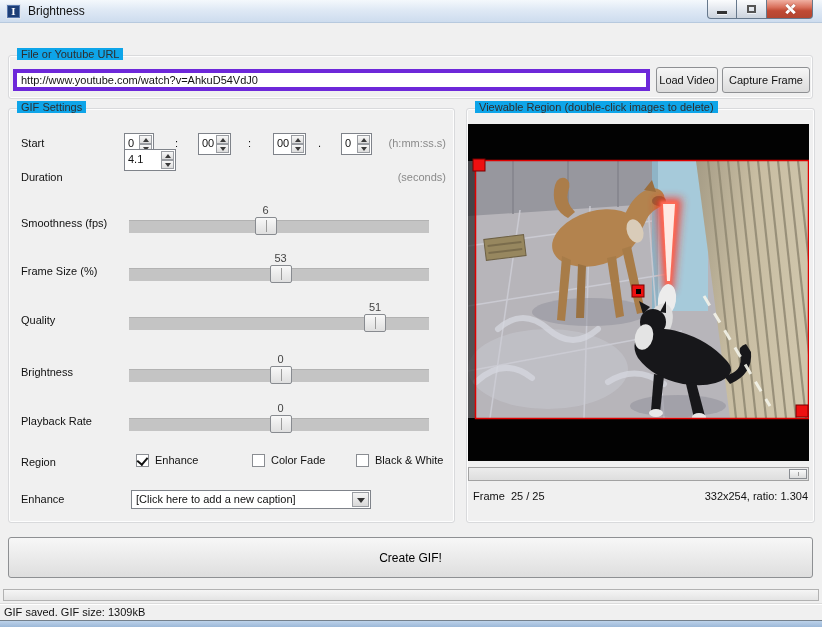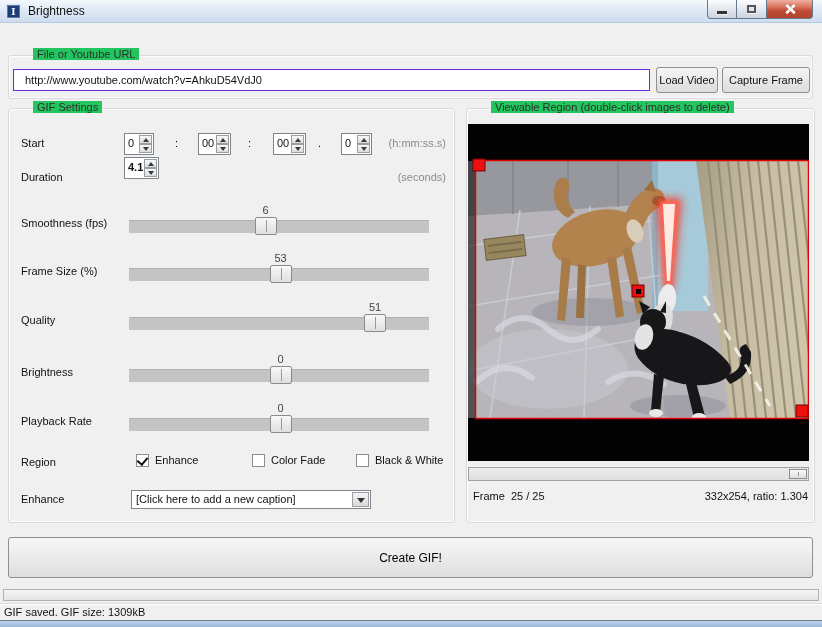--- a/index.html
+++ b/index.html
@@ -33,29 +33,29 @@
 
   
   .menubar { position:absolute; left:0; top:24px; width:822px; height:22px;
     background:linear-gradient(#ffffff,#f2f2f2); border-bottom:1px solid #e3e3e3; padding-left:4px; }
   .menu-item { display:inline-block; padding:4px 8px 3px 8px; font-size:12px; color:#111; cursor:default; }
   .menu-item::first-letter { text-decoration:underline; }
 
   
   .groupbox { position:absolute; border:1px solid #d9dadc; border-radius:3px;
     box-shadow:inset 0 0 0 1px #fdfdfd; }
-  .legend { position:absolute; top:-8px; left:24px; background:#22c55e; padding:0 4px; color:#2e2e2e; }
+  .legend { position:absolute; top:-8px; left:8px; background:#0ea5e9; padding:0 4px; color:#2e2e2e; }
 
   .group-url  { left:8px;   top:55px;  width:805px; height:44px; }
   .group-gif  { left:8px;   top:108px; width:447px; height:415px; }
   .group-view { left:466px; top:108px; width:349px; height:415px; }
 
   
-  .url-input { position:absolute; left:4px; top:13px; width:637px; height:22px; border:1px solid #6d28d9;
-    background:#fff; font-family:"Liberation Sans",sans-serif; font-size:11px; padding:0 11px; color:#111; }
+  .url-input { position:absolute; left:4px; top:13px; width:637px; height:22px; border:4px solid #6d28d9;
+    background:#fff; font-family:"Liberation Sans",sans-serif; font-size:11px; padding:0 4px; color:#111; }
   .btn { border:1px solid #8e9093; border-radius:3px; background:linear-gradient(#f6f6f6,#eaeaea 45%,#dcdcdc);
     font-family:"Liberation Sans",sans-serif; font-size:11px; color:#111; text-align:center; cursor:default; }
   .btn-load    { position:absolute; left:647px; top:11px; width:62px; height:26px; }
   .btn-capture { position:absolute; left:713px; top:11px; width:88px; height:26px; }
 
   
   .lbl { position:absolute; left:12px; color:#111; }
   .hint { position:absolute; right:8px; color:#8a8a8a; }
 
   .spinbox { position:absolute; height:22px; border:1px solid #7f838a; background:#fff; }
@@ -188,21 +188,21 @@
             <i class="tri-up"></i>
           </span>
           <span class="spin-down">
             <i class="tri-down"></i>
           </span>
         </span>
     </div>
     <span class="hint" style="top:28px">(h:mm:ss.s)</span>
 
     <span class="lbl" style="top:62px">Duration</span>
-    <div class="spinbox" style="left:115px; top:48px; width:35px;font-weight:bold;">
+    <div class="spinbox" style="left:115px; top:40px; width:52px;">
       <span class="spin-num">4.1</span>
       <span class="spin-btns">
           <span class="spin-up">
             <i class="tri-up"></i>
           </span>
           <span class="spin-down">
             <i class="tri-down"></i>
           </span>
         </span>
     </div>

